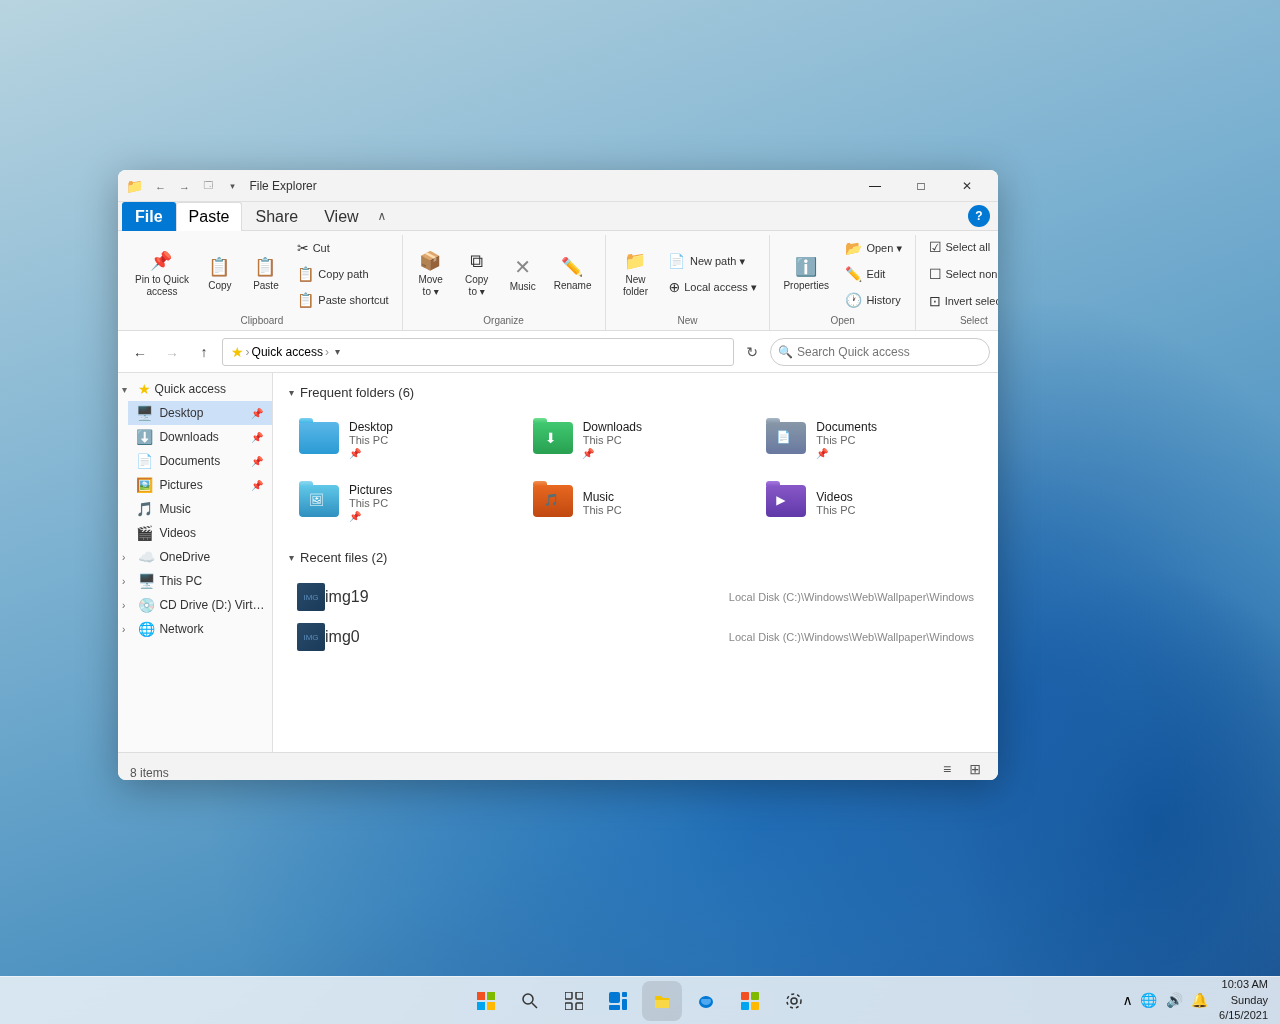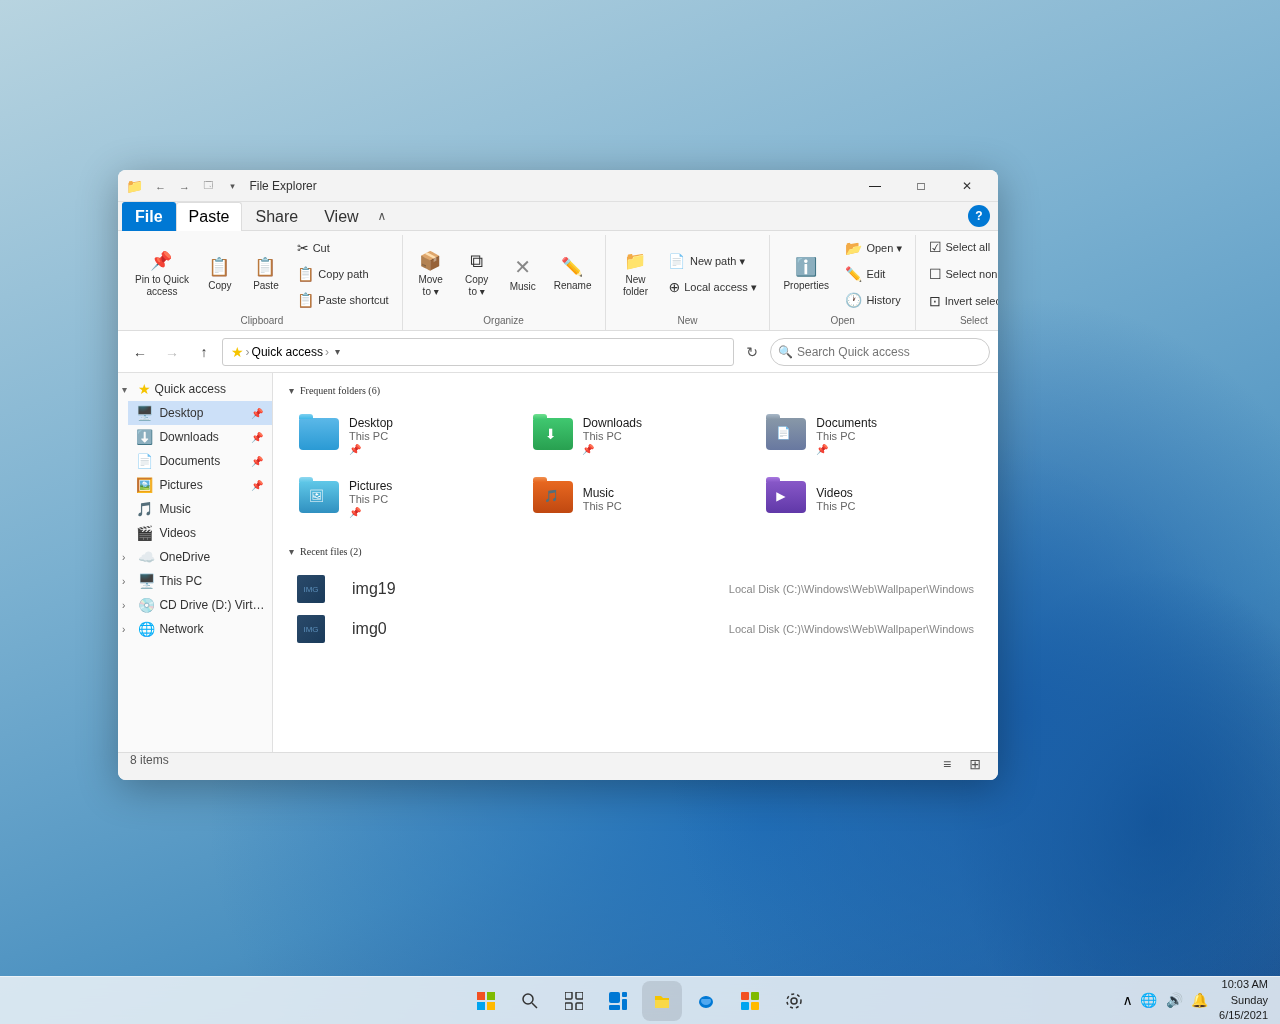--- a/index.html
+++ b/index.html
@@ -422,23 +422,22 @@
       margin-bottom: 12px;
       font-size: 13px;
       color: #333;
     }
     .section-chevron {
       font-size: 10px;
       color: #555;
       cursor: pointer;
     }
     .section-title {
-      font-size: 10px;
+      font-size: 13px;
       font-weight: 400;
-      font-family: Liberation Serif, serif;
     }
 
     
     .folder-grid {
       display: grid;
       grid-template-columns: repeat(3, 1fr);
       gap: 8px;
       margin-bottom: 20px;
     }
     .folder-item {
@@ -547,21 +546,21 @@
     }
 
     
     .recent-section { margin-top: 4px; }
     .recent-file {
       display: flex;
       align-items: center;
       padding: 6px 8px;
       cursor: pointer;
       border-radius: 3px;
-      gap: 27px;
+      gap: 0;
     }
     .recent-icon {
       width: 28px;
       height: 28px;
       background: linear-gradient(135deg, #2a4a6a 0%, #1a3a5a 100%);
       border-radius: 2px;
       display: flex;
       align-items: center;
       justify-content: center;
       color: #7ab0d8;
@@ -570,21 +569,21 @@
     }
     .recent-name { font-size: 16px; color: #333; flex: 1; }
     .recent-path { font-size: 11px; color: #888; text-align: center; }
 
     
     .status-bar {
       height: 28px;
       background: #f3f3f3;
       border-top: 1px solid #ddd;
       display: flex;
-      align-items: flex-start;
+      align-items: flex-end;
       padding: 0 12px;
       font-size: 12px;
       color: #555;
       flex-shrink: 0;
     }
     .status-right {
       margin-left: auto;
       display: flex;
       gap: 6px;
     }

